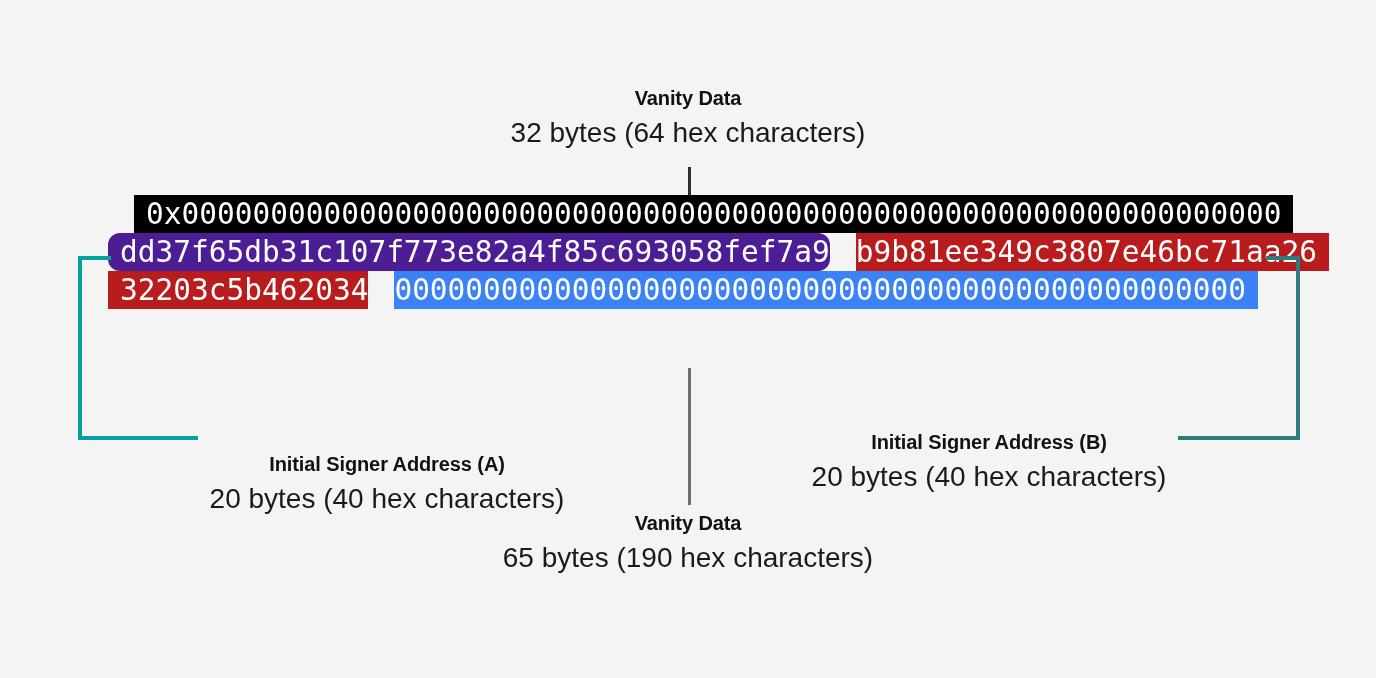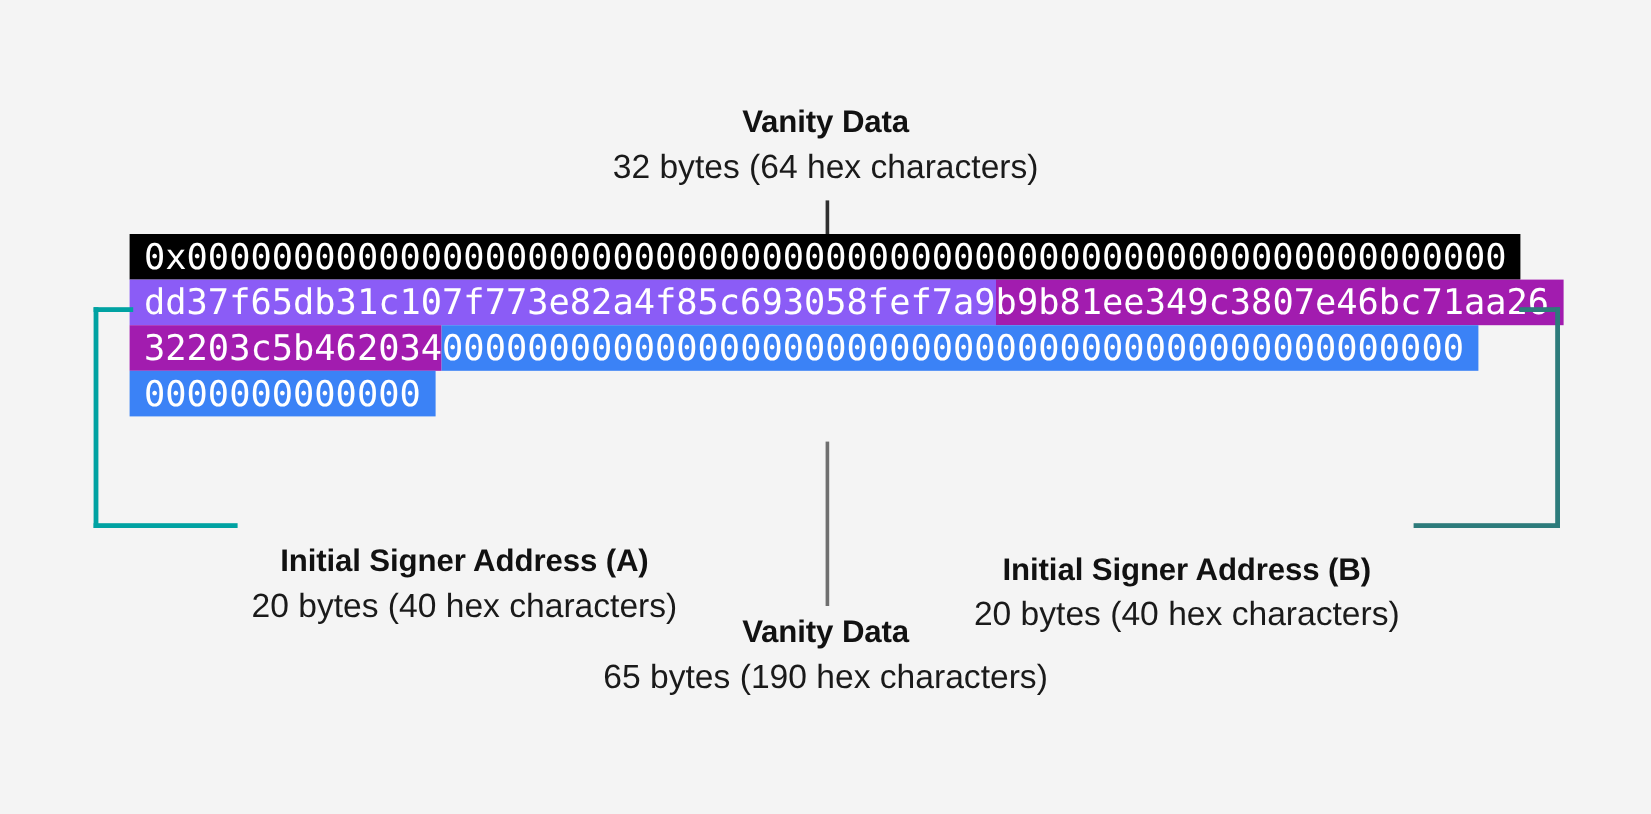--- a/index.html
+++ b/index.html
@@ -24,21 +24,21 @@
   }
 
   
   .label-block {
     position: absolute;
     text-align: center;
     color: #111111;
     line-height: 1.0;
   }
   .label-title {
-    font-size: 26px;
+    font-size: 20px;
     font-weight: bold;
     letter-spacing: -0.1px;
     white-space: nowrap;
     color: #111111;
   }
   .label-sub {
     font-size: 28px;
     font-weight: normal;
     white-space: nowrap;
     color: #1a1a1a;
@@ -67,26 +67,26 @@
   .seg {
     display: inline-block;
     height: 38px;
     line-height: 38px;
     white-space: pre;
     color: #ffffff;
     padding: 0;
   }
 
   .seg-black   { background: #000000; }
-  .seg-teal    { background: #8b5cf6; }
-  .seg-dteal   { background: #a21caf; text-align: center; }
+  .seg-teal    { background: #4c1d95; border-radius: 12px; }
+  .seg-dteal   { background: #b91c1c; text-align: center; }
   .seg-gray    { background: #3b82f6; }
 
   .row-pad-left  { padding-left: 12px; }
-  .row-pad-right { padding-right: 12px; }
+  .row-pad-right { padding-right: 12px; margin-left: 26px; }
 
   
   .vline {
     position: absolute;
     width: 3px;
   }
   .vline-top    { background: #2f2f2f; }
   .vline-bottom { background: #6f6f6f; }
 
   
@@ -118,23 +118,20 @@
 
     <div class="hex-row">
       <span class="seg seg-teal row-pad-left">dd37f65db31c107f773e82a4f85c693058fef7a9</span><span class="seg seg-dteal row-pad-right">b9b81ee349c3807e46bc71aa26</span>
     </div>
 
     <div class="hex-row">
       <span class="seg seg-dteal row-pad-left">32203c5b462034</span><span class="seg seg-gray row-pad-right">000000000000000000000000000000000000000000000000</span>
     </div>
 
 
-    <div class="hex-row">
-      <span class="seg seg-gray row-pad-left row-pad-right">0000000000000</span>
-    </div>
 
   </div>
 
   <div class="bracket br-left" style="left:78px; top:256px; width:120px; height:184px;">
 
     <div class="bseg" style="left:0px; top:0px; width:33px; height:4px;"></div>
 
     <div class="bseg" style="left:0px; top:0px; width:4px; height:184px;"></div>
 
     <div class="bseg" style="left:0px; top:180px; width:120px; height:4px;"></div>
@@ -147,21 +144,21 @@
     <div class="bseg" style="left:118px; top:0px; width:4px; height:184px;"></div>
 
     <div class="bseg" style="left:0px; top:180px; width:122px; height:4px;"></div>
   </div>
 
   <div class="label-block" style="left:196px; top:454px; width:382px;">
     <div class="label-title">Initial Signer Address (A)</div>
     <div class="label-sub">20 bytes (40 hex characters)</div>
   </div>
 
-  <div class="label-block" style="left:800px; top:432px; width:378px;margin-top:29px;">
+  <div class="label-block" style="left:800px; top:432px; width:378px;">
     <div class="label-title">Initial Signer Address (B)</div>
     <div class="label-sub">20 bytes (40 hex characters)</div>
   </div>
 
   <div class="vline vline-bottom" style="left:688px; top:368px; height:137px;"></div>
 
   <div class="label-block" style="left:0px; top:513px; width:1376px;">
     <div class="label-title">Vanity Data</div>
     <div class="label-sub">65 bytes (190 hex characters)</div>
   </div>

